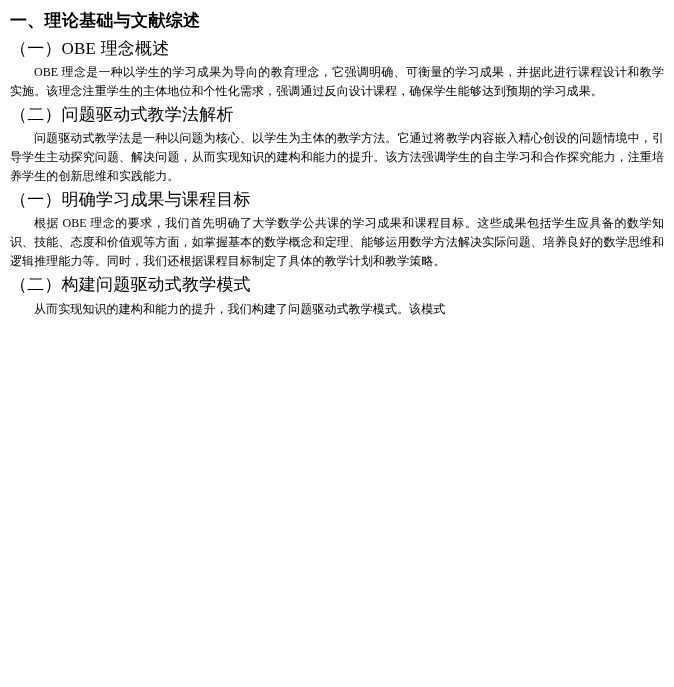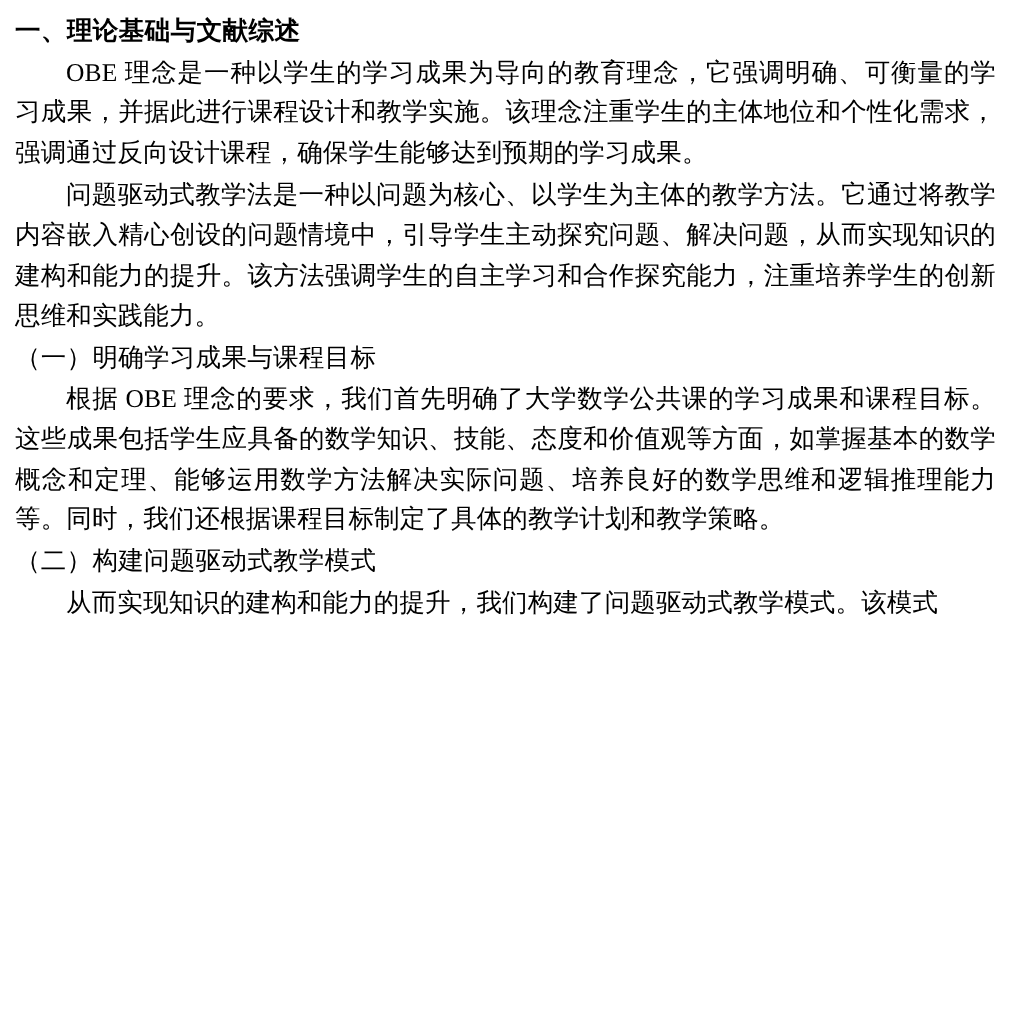--- a/index.html
+++ b/index.html
@@ -32,42 +32,44 @@
     letter-spacing: 0.3px;
   }
   h3.sub-heading {
     font-size: 17px;
     font-weight: normal;
     line-height: 1.55;
     margin: 0 0 1px 0;
     letter-spacing: 0.2px;
   }
   p.body-text {
-    font-size: 17px;
+    font-size: 12px;
     line-height: 1.58;
     margin: 0 0 1px 0;
     text-align: justify;
     text-justify: inter-ideograph;
     text-indent: 2em;
     letter-spacing: 0.1px;
   }
   .clip {
     overflow: hidden;
   }
 </style>
 </head>
 <body>
 
 <div class="page">
 
   <section class="doc-section">
     <h2 class="section-heading">一、理论基础与文献综述</h2>
 
+    <h3 class="sub-heading">（一）OBE 理念概述</h3>
     <p class="body-text">OBE 理念是一种以学生的学习成果为导向的教育理念，它强调明确、可衡量的学习成果，并据此进行课程设计和教学实施。该理念注重学生的主体地位和个性化需求，强调通过反向设计课程，确保学生能够达到预期的学习成果。</p>
 
+    <h3 class="sub-heading">（二）问题驱动式教学法解析</h3>
     <p class="body-text">问题驱动式教学法是一种以问题为核心、以学生为主体的教学方法。它通过将教学内容嵌入精心创设的问题情境中，引导学生主动探究问题、解决问题，从而实现知识的建构和能力的提升。该方法强调学生的自主学习和合作探究能力，注重培养学生的创新思维和实践能力。</p>
 
   </section>
 
   <section class="doc-section">
 
     <h3 class="sub-heading">（一）明确学习成果与课程目标</h3>
     <p class="body-text">根据 OBE 理念的要求，我们首先明确了大学数学公共课的学习成果和课程目标。这些成果包括学生应具备的数学知识、技能、态度和价值观等方面，如掌握基本的数学概念和定理、能够运用数学方法解决实际问题、培养良好的数学思维和逻辑推理能力等。同时，我们还根据课程目标制定了具体的教学计划和教学策略。</p>
 
     <h3 class="sub-heading">（二）构建问题驱动式教学模式</h3>

